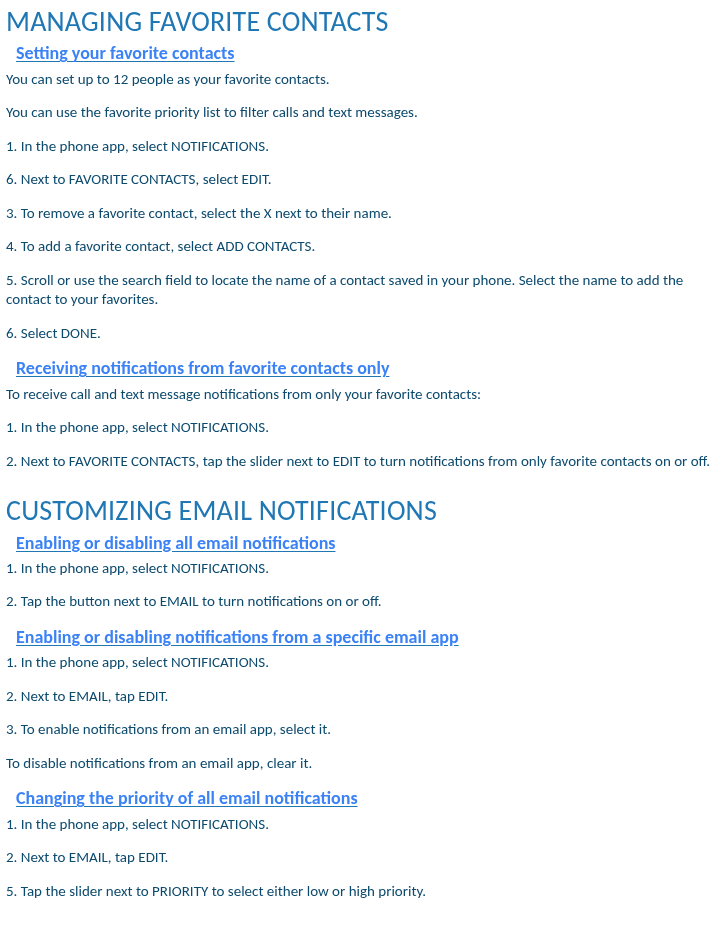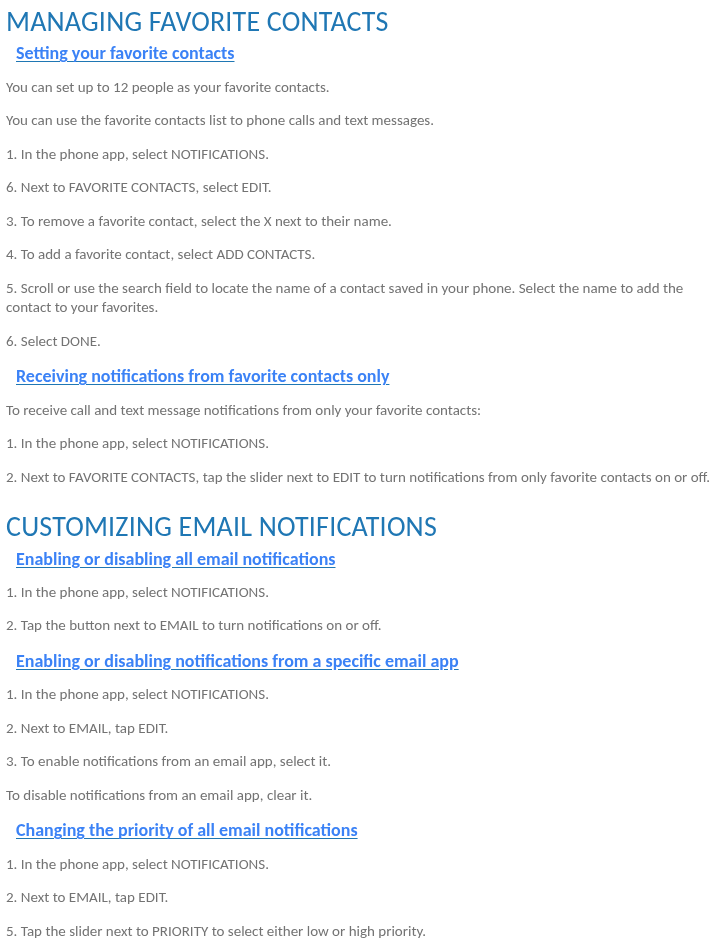--- a/index.html
+++ b/index.html
@@ -25,32 +25,32 @@
     .h2 {
       color: #3b82f6;
       font-size: 18px;
       font-weight: 700;
       margin: 0 0 1px 10px;
       text-decoration: underline;
       text-decoration-color: #1F77B4;
       text-underline-offset: 2px;
     }
     .p {
-      margin: 12px 0 14px 0;
-      color: #737373;
+      margin: 4px 0 14px 0;
+      color: #0c4a6e;
     }
   </style>
 </head>
 <body>
 
 <div class="h1">MANAGING FAVORITE CONTACTS</div>
 
 <div class="h2">Setting your favorite contacts</div>
 <div class="p">You can set up to 12 people as your favorite contacts.</div>
-<div class="p">You can use the favorite contacts list to phone calls and text messages.</div>
+<div class="p">You can use the favorite priority list to filter calls and text messages.</div>
 <div class="p">1. In the phone app, select NOTIFICATIONS.</div>
 <div class="p">6. Next to FAVORITE CONTACTS, select EDIT.</div>
 <div class="p">3. To remove a favorite contact, select the X next to their name.</div>
 <div class="p">4. To add a favorite contact, select ADD CONTACTS.</div>
 <div class="p">5. Scroll or use the search field to locate the name of a contact saved in your phone. Select the name to add the contact to your favorites.</div>
 <div class="p">6. Select DONE.</div>
 
 <div class="h2">Receiving notifications from favorite contacts only</div>
 <div class="p">To receive call and text message notifications from only your favorite contacts:</div>
 <div class="p">1. In the phone app, select NOTIFICATIONS.</div>

